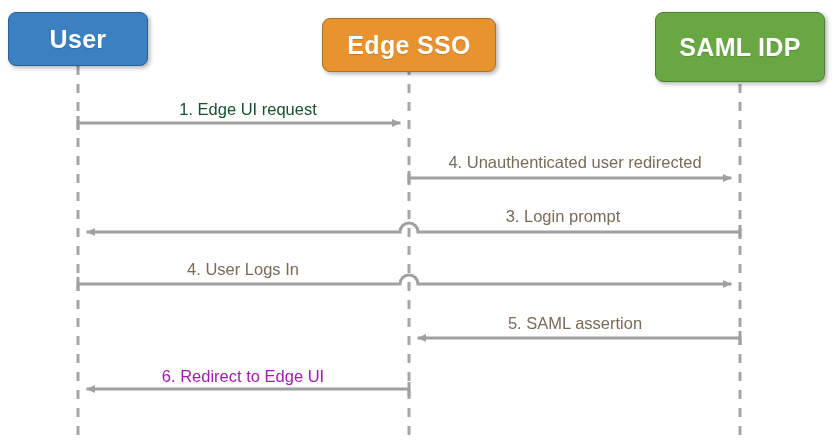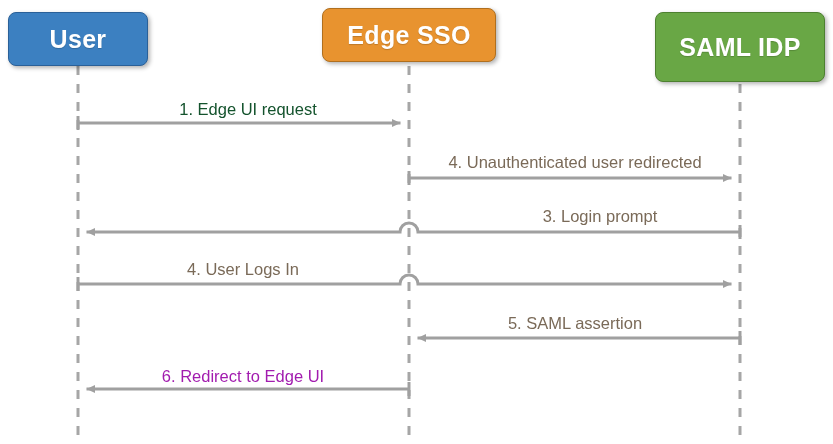--- a/index.html
+++ b/index.html
@@ -98,28 +98,28 @@
           <path d="M 409 389 L 86.5 389" fill="none" stroke="#a0a0a0" stroke-width="3" marker-end="url(#arrow-left)"></path>
           <line x1="409" x2="409" y1="382" y2="396" stroke="#a0a0a0" stroke-width="3"></line>
         </g>
       </g>
   </svg>
 
   <div class="participant-box" id="pbox-0" style="left: 8px; top: 12px; width: 140px; height: 54px; background: rgb(60, 128, 193); border: 1px solid rgb(42, 96, 152);">
     <span class="participant-label" style="color: rgb(255, 255, 255);">User</span>
   </div>
 
-  <div class="participant-box" id="pbox-1" style="left: 322px; top: 8px; width: 174px; height: 54px; background: rgb(232, 147, 47); border: 1px solid rgb(176, 111, 30);">
+  <div class="participant-box" id="pbox-1" style="left: 322px; top: 18px; width: 174px; height: 54px; background: rgb(232, 147, 47); border: 1px solid rgb(176, 111, 30);">
     <span class="participant-label" style="color: rgb(255, 255, 255);">Edge SSO</span>
   </div>
 
   <div class="participant-box" id="pbox-2" style="left: 655px; top: 12px; width: 170px; height: 70px; background: rgb(105, 167, 69); border: 1px solid rgb(77, 128, 48);">
     <span class="participant-label" style="color: rgb(255, 255, 255);">SAML IDP</span>
   </div>
 
   <div class="msg-label" id="mlab-0" style="left: 248px; top: 101px; color: #14532d;">1. Edge UI request</div>
   <div class="msg-label" id="mlab-1" style="left: 575px; top: 154px; color: rgb(122, 106, 88);">4. Unauthenticated user redirected</div>
-  <div class="msg-label" id="mlab-2" style="left: 600px; top: 208px; color: rgb(122, 106, 88);">3. Login prompt</div>
+  <div class="msg-label" id="mlab-2" style="left: 563px; top: 208px; color: rgb(122, 106, 88);">3. Login prompt</div>
   <div class="msg-label" id="mlab-3" style="left: 243px; top: 261px; color: rgb(122, 106, 88);">4. User Logs In</div>
   <div class="msg-label" id="mlab-4" style="left: 575px; top: 315px; color: rgb(122, 106, 88);">5. SAML assertion</div>
   <div class="msg-label" id="mlab-5" style="left: 243px; top: 368px; color: #a21caf;">6. Redirect to Edge UI</div>
 
 </div>
 
 </body></html>

